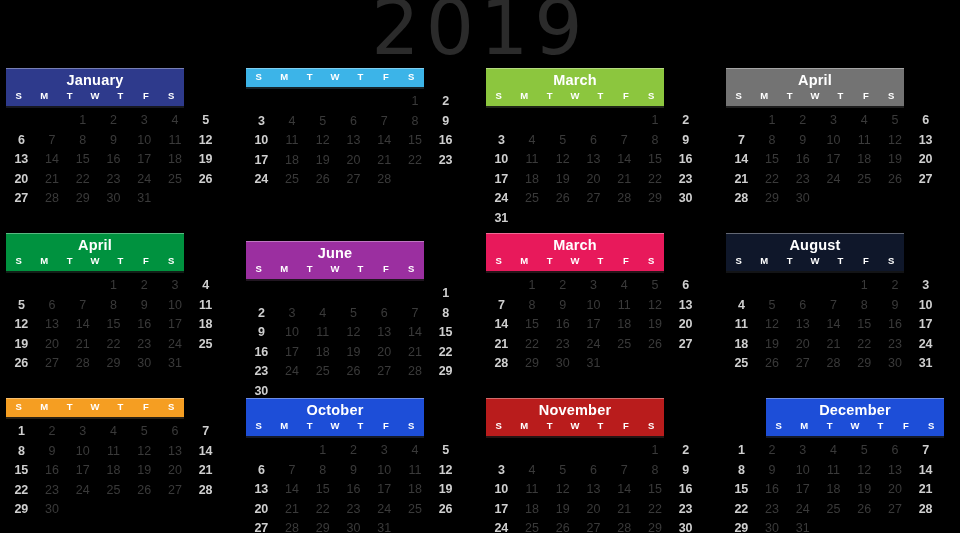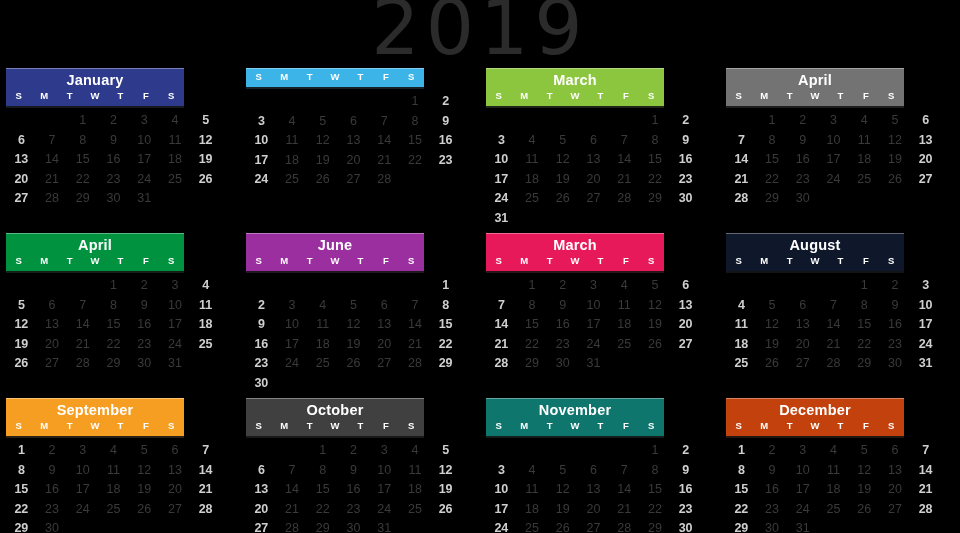--- a/index.html
+++ b/index.html
@@ -375,21 +375,21 @@
           <div class="day weekend">26</div>
           <div class="day">27</div>
           <div class="day">28</div>
           <div class="day">29</div>
           <div class="day">30</div>
           <div class="day">31</div>
           <div class="day weekend empty"></div>
         </div>
       </div>
       <div class="month">
-        <div class="month-header" style="background: rgb(155, 47, 160);">
+        <div class="month-header" style="background: rgb(155, 47, 160); margin-top: 8px;">
           <div class="month-name">June</div>
           <div class="dow-row">
             <div class="dow">S</div>
             <div class="dow">M</div>
             <div class="dow">T</div>
             <div class="dow">W</div>
             <div class="dow">T</div>
             <div class="dow">F</div>
             <div class="dow">S</div>
           </div>
@@ -536,21 +536,20 @@
           <div class="day">26</div>
           <div class="day">27</div>
           <div class="day">28</div>
           <div class="day">29</div>
           <div class="day">30</div>
           <div class="day weekend">31</div>
         </div>
       </div>
       <div class="month">
         <div class="month-header" style="background: rgb(245, 158, 34);">
-          <div class="month-name">September</div>
           <div class="dow-row">
             <div class="dow">S</div>
             <div class="dow">M</div>
             <div class="dow">T</div>
             <div class="dow">W</div>
             <div class="dow">T</div>
             <div class="dow">F</div>
             <div class="dow">S</div>
           </div>
         </div>
@@ -586,21 +585,21 @@
           <div class="day weekend">29</div>
           <div class="day">30</div>
           <div class="day empty"></div>
           <div class="day empty"></div>
           <div class="day empty"></div>
           <div class="day empty"></div>
           <div class="day weekend empty"></div>
         </div>
       </div>
       <div class="month">
-        <div class="month-header" style="background: #404040;">
+        <div class="month-header" style="background: #1d4ed8;">
           <div class="month-name">October</div>
           <div class="dow-row">
             <div class="dow">S</div>
             <div class="dow">M</div>
             <div class="dow">T</div>
             <div class="dow">W</div>
             <div class="dow">T</div>
             <div class="dow">F</div>
             <div class="dow">S</div>
           </div>
@@ -637,21 +636,21 @@
           <div class="day weekend">27</div>
           <div class="day">28</div>
           <div class="day">29</div>
           <div class="day">30</div>
           <div class="day">31</div>
           <div class="day empty"></div>
           <div class="day weekend empty"></div>
         </div>
       </div>
       <div class="month">
-        <div class="month-header" style="background: #0f766e;">
+        <div class="month-header" style="background: #b91c1c;">
           <div class="month-name">November</div>
           <div class="dow-row">
             <div class="dow">S</div>
             <div class="dow">M</div>
             <div class="dow">T</div>
             <div class="dow">W</div>
             <div class="dow">T</div>
             <div class="dow">F</div>
             <div class="dow">S</div>
           </div>
@@ -688,21 +687,21 @@
           <div class="day weekend">24</div>
           <div class="day">25</div>
           <div class="day">26</div>
           <div class="day">27</div>
           <div class="day">28</div>
           <div class="day">29</div>
           <div class="day weekend">30</div>
         </div>
       </div>
       <div class="month">
-        <div class="month-header" style="background: #c2410c;">
+        <div class="month-header" style="background: #1d4ed8; margin-left: 40px;">
           <div class="month-name">December</div>
           <div class="dow-row">
             <div class="dow">S</div>
             <div class="dow">M</div>
             <div class="dow">T</div>
             <div class="dow">W</div>
             <div class="dow">T</div>
             <div class="dow">F</div>
             <div class="dow">S</div>
           </div>

